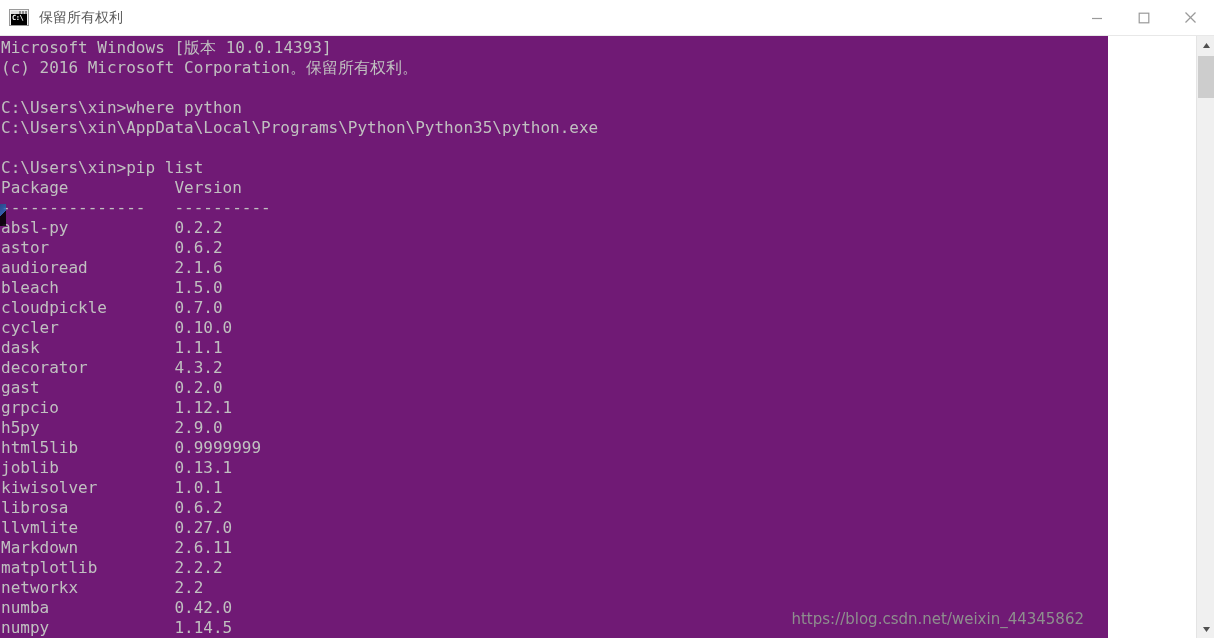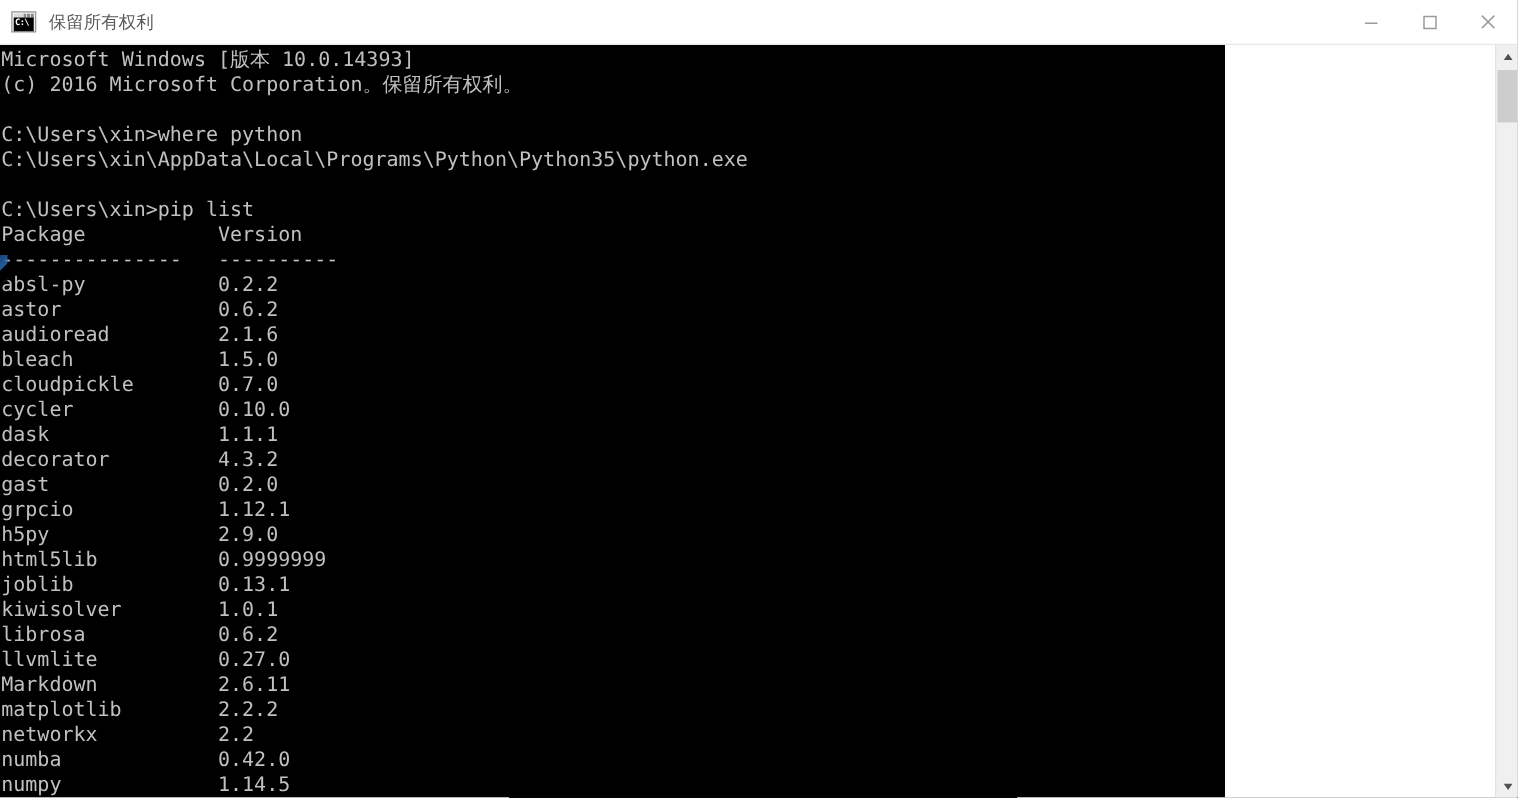--- a/index.html
+++ b/index.html
@@ -98,23 +98,23 @@
     justify-content: center;
     cursor: default;
   }
   .win-btn svg { display: block; }
 
   
   #console {
     position: absolute;
     left: 0;
     top: 36px;
-    width: 980px;
+    width: 1108px;
     height: 602px;
-    background: #000000;
+    background: #701a75;
     overflow: hidden;
   }
   #console-text {
     position: absolute;
     left: 1px;
     top: 2px;
     margin: 0;
     color: #c0c0c0;
     font-family: "DejaVu Sans Mono", "Liberation Mono", monospace;
     font-size: 16px;
@@ -242,20 +242,21 @@
 joblib            0.13.1
 kiwisolver        1.0.1
 librosa           0.6.2
 llvmlite          0.27.0
 Markdown          2.6.11
 matplotlib        2.2.2
 networkx          2.2
 numba             0.42.0
 numpy             1.14.5</pre>
     <div id="left-artifact"></div>
+    <div id="watermark">https://blog.csdn.net/weixin_44345862</div>
   </div>
 
   <div id="scrollbar">
     <div id="sb-track"></div>
     <div class="sb-arrow" id="sb-up">
       <svg width="9" height="7" viewBox="0 0 9 7">
         <path d="M4.5 1 L8 6 L1 6 Z" fill="#505050"></path>
       </svg>
     </div>
     <div id="sb-thumb"></div>

